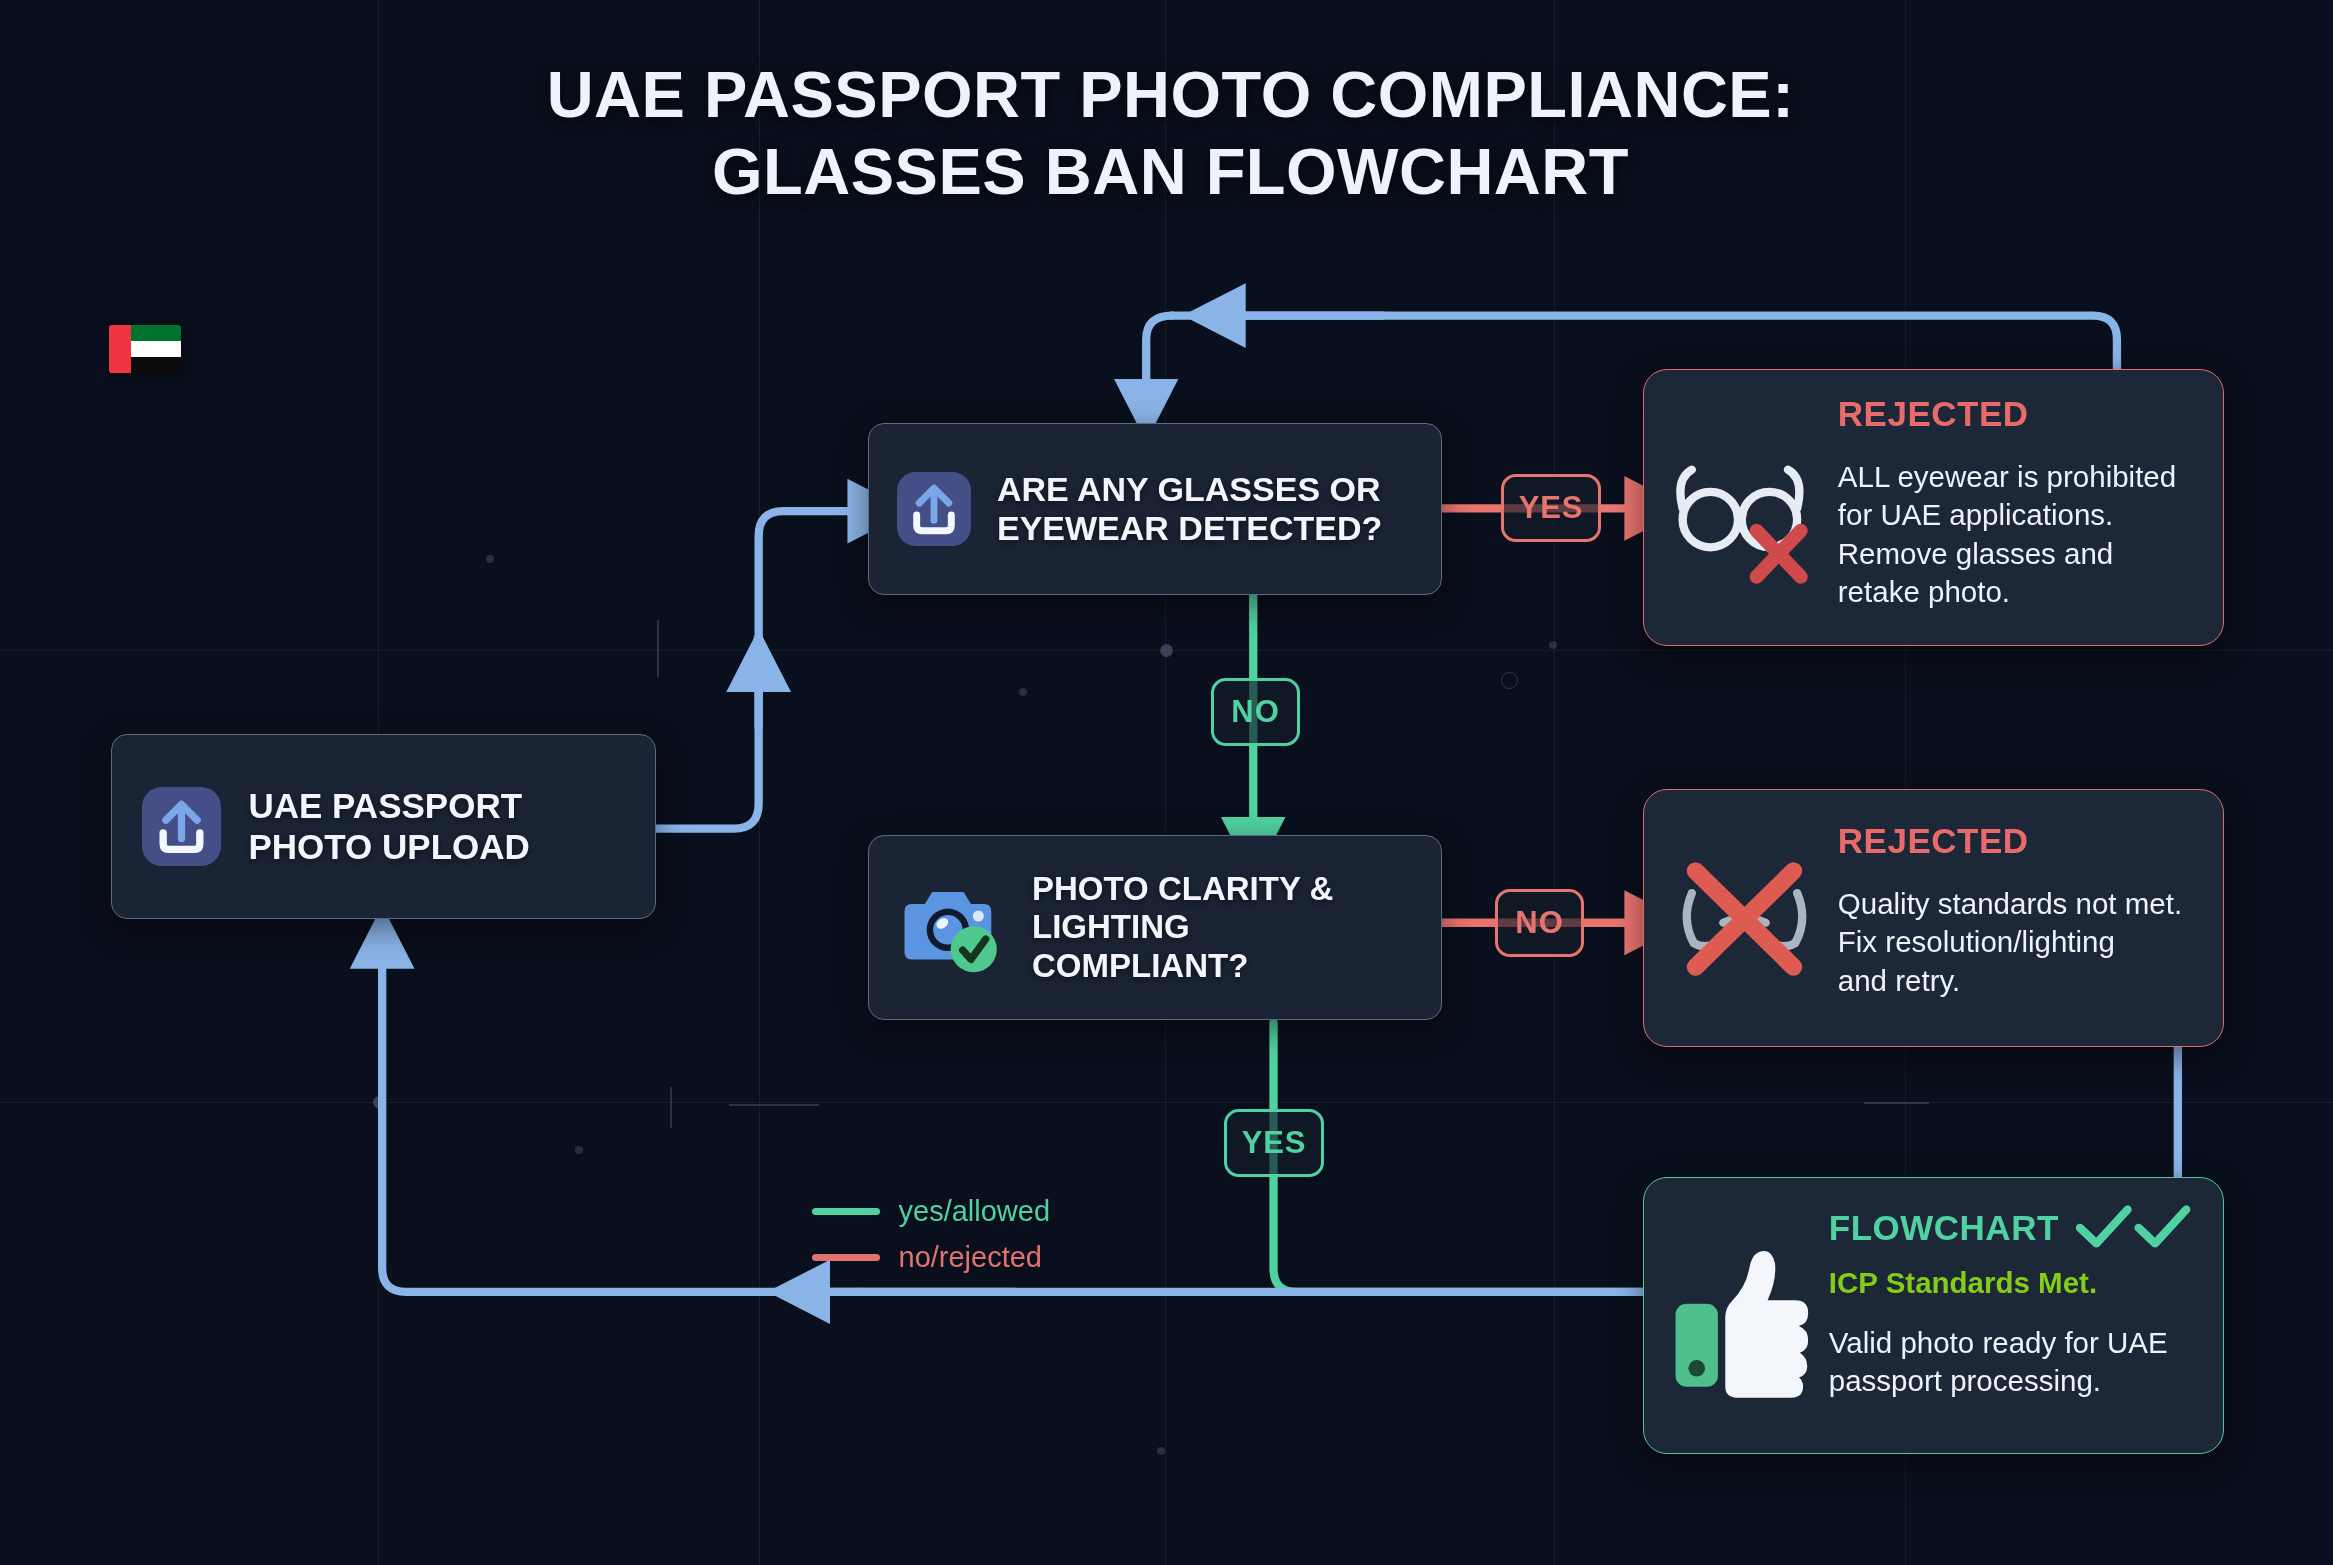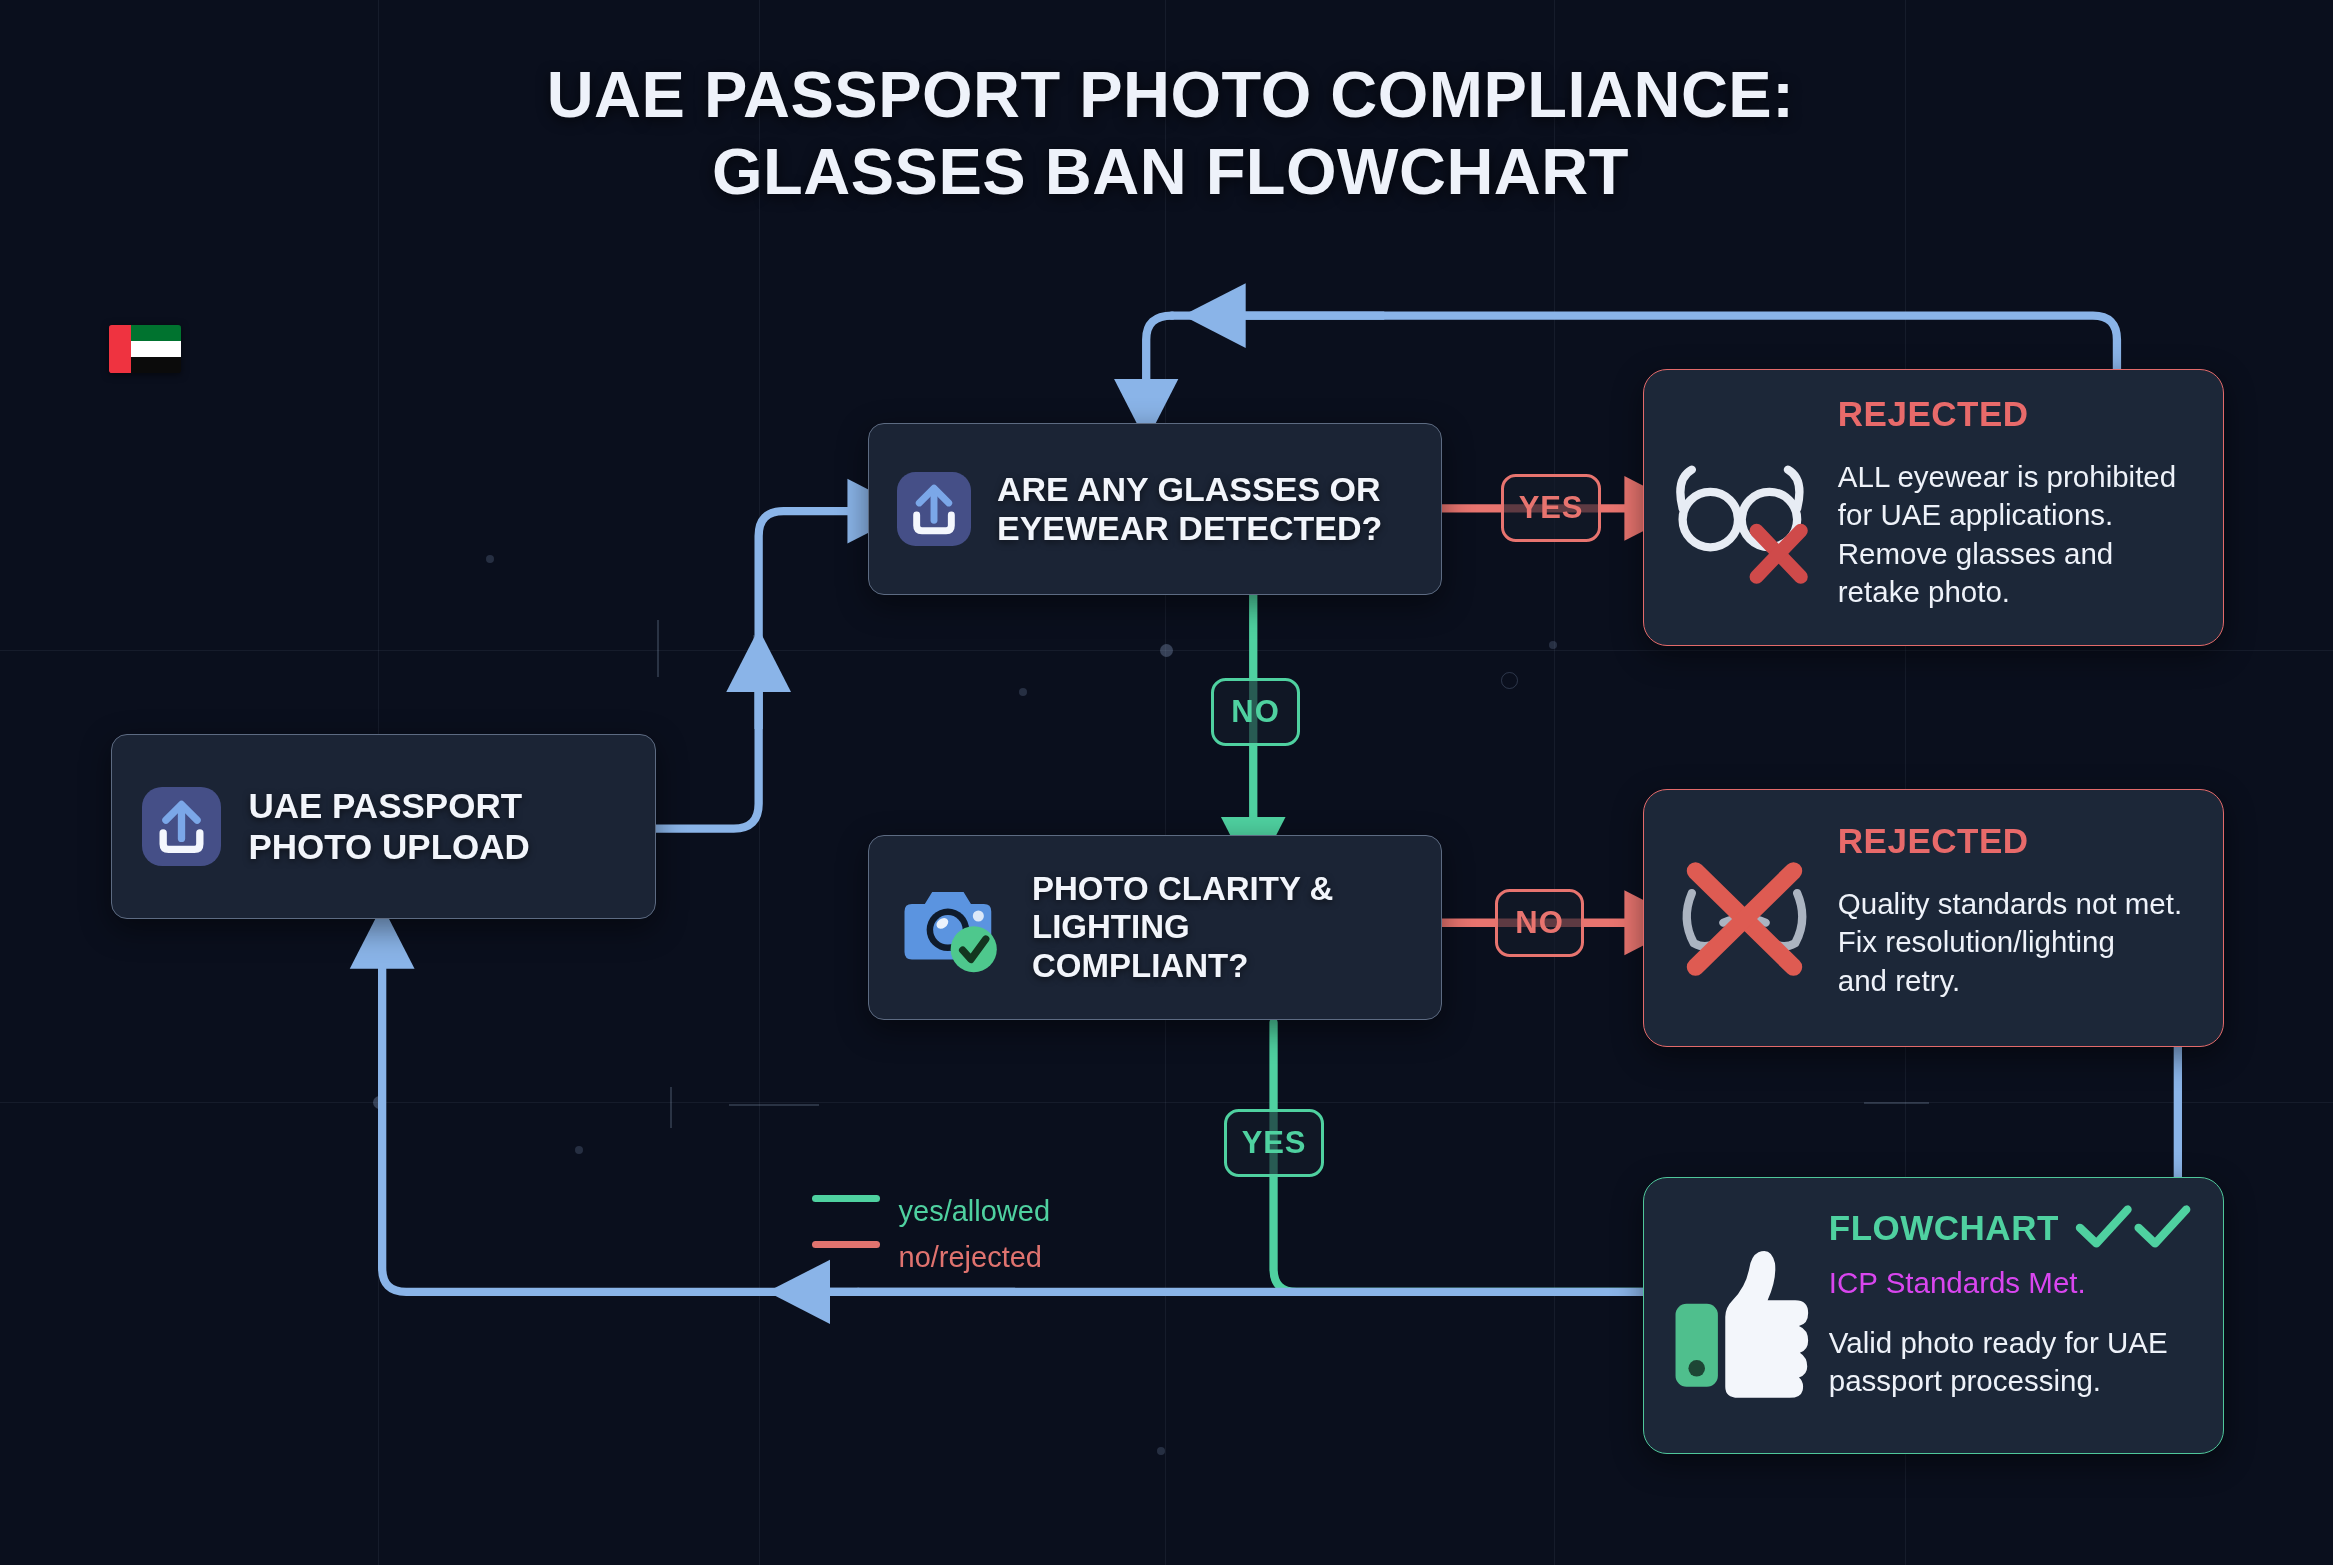--- a/index.html
+++ b/index.html
@@ -51,30 +51,30 @@
   .card{position:absolute;border-radius:24px;background:#1c2738;box-sizing:border-box;
         display:flex;box-shadow:0 9.2px 31px rgba(0,0,0,.45);}
   .card.rej{border:1.8px solid #e36a6a;}
   .card.app{border:1.8px solid #4fc79b;}
   .card .cicon{flex:0 0 auto;position:relative;}
   .card .cbody{flex:1 1 auto;}
   .card .chead{font-size:35px;font-weight:bold;letter-spacing:0.5px;}
   .card .chead.r{color:#e86a6a;}
   .card .chead.g{color:#4fd1a0;}
   .card .cdesc{color:#eef2f9;font-size:29.5px;line-height:1.30;margin-top:24px;}
-  .card .cstrong{color:#d946ef;font-size:29.5px;font-weight:normal;}
+  .card .cstrong{color:#84cc16;font-size:29.5px;font-weight:bold;}
 
   .badge{position:absolute;border-radius:14.8px;border:3.7px solid #e8746f;
         background:rgba(20,28,42,.65);color:#e8746f;font-weight:bold;
         font-size:31px;display:flex;align-items:center;justify-content:center;
         letter-spacing:0.9px;box-sizing:border-box;}
   .badge.green{border-color:#4fd1a0;color:#4fd1a0;}
 
   .lg-key{position:absolute;}
-  .lg-key .r{display:flex;align-items:flex-start;gap:18.5px;margin-bottom:13px;}
+  .lg-key .r{display:flex;align-items:center;gap:18.5px;margin-bottom:13px;}
   .lg-key .ln{width:68px;height:6.5px;border-radius:3.7px;}
   .lg-key .lb{font-size:29px;}
   svg.flows{position:absolute;left:0;top:0;width:2333px;height:1565px;
         pointer-events:none;}
 </style>
 </head>
 <body>
 
 <div class="bg-grid">
   <div class="gl h" style="top:650px"></div>

